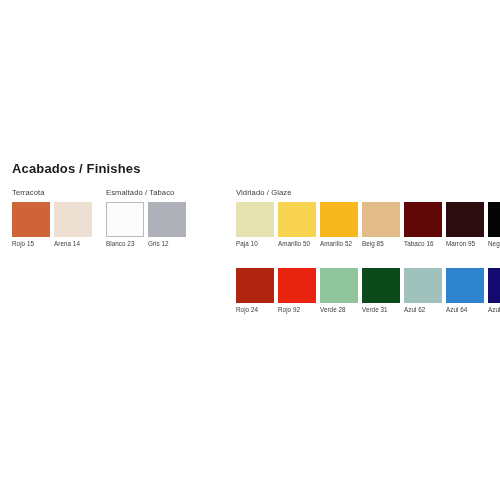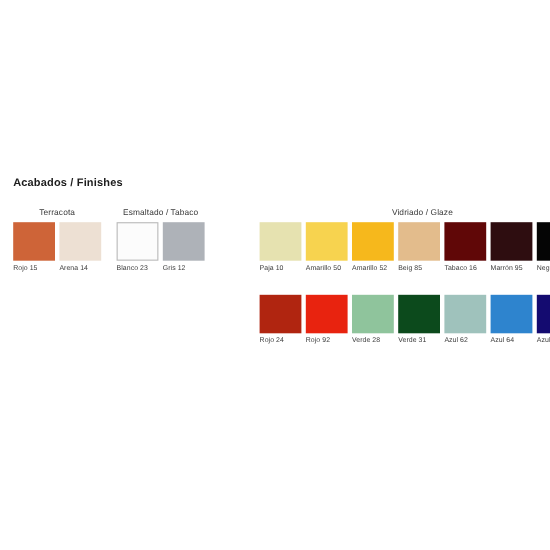--- a/index.html
+++ b/index.html
@@ -21,42 +21,41 @@
     left: 0;
     top: 0;
     width: 500px;
     height: 500px;
   }
 
   #page-title {
     position: absolute;
     left: 12px;
     top: 161px;
-    font-size: 10px;
+    font-size: 13px;
     font-weight: bold;
     color: #1c1c1c;
     letter-spacing: 0.15px;
     white-space: nowrap;
   }
 
   .group {
     position: absolute;
   }
   .group-terracota { left: 12px; top: 188px; }
   .group-esmaltado { left: 106px; top: 188px; }
   .group-vidriado  { left: 200px; top: 188px; margin-left: 36px; }
 
   .group-heading {
     font-size: 7.6px;
     color: #3a3a3a;
     letter-spacing: 0.1px;
     white-space: nowrap;
     margin: 0 0 5px 0;
     height: 9px;
-    text-align: center;
   }
 
   .swatch-grid {
     display: flex;
     flex-wrap: wrap;
     gap: 21px 4px;
   }
   .group-vidriado .swatch-grid {
     width: 296px;
     gap: 20px 4px;

